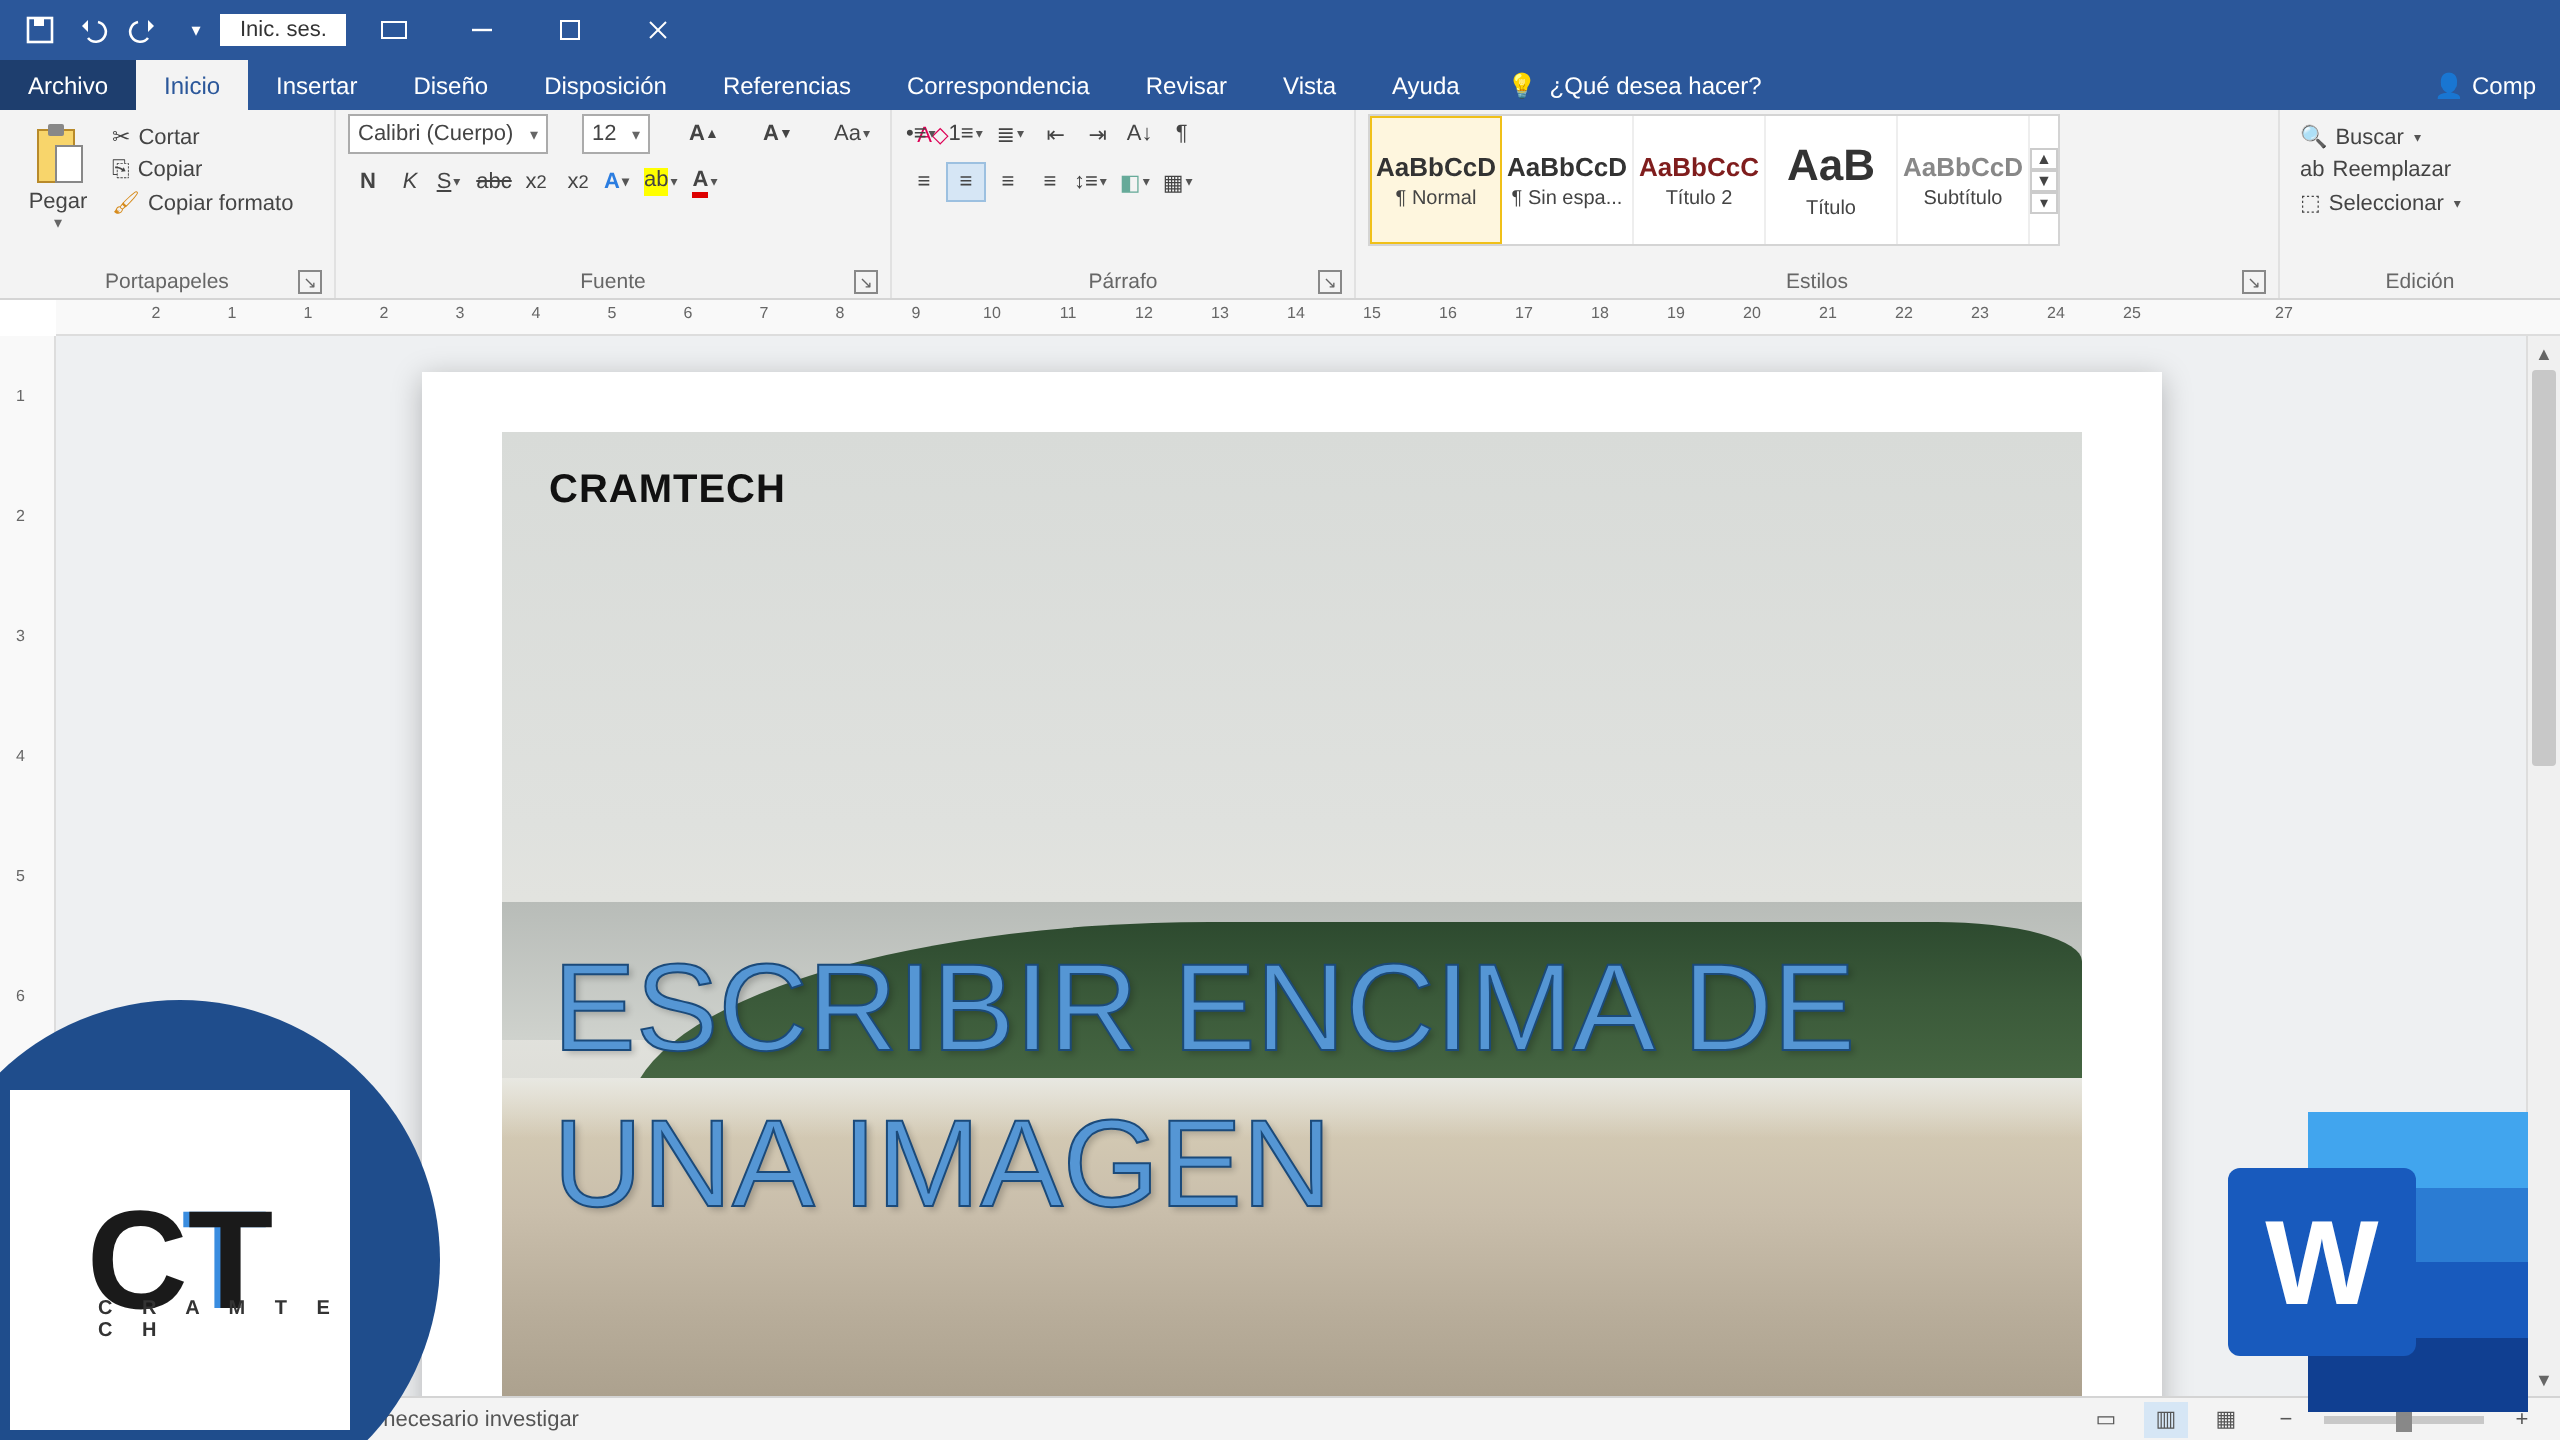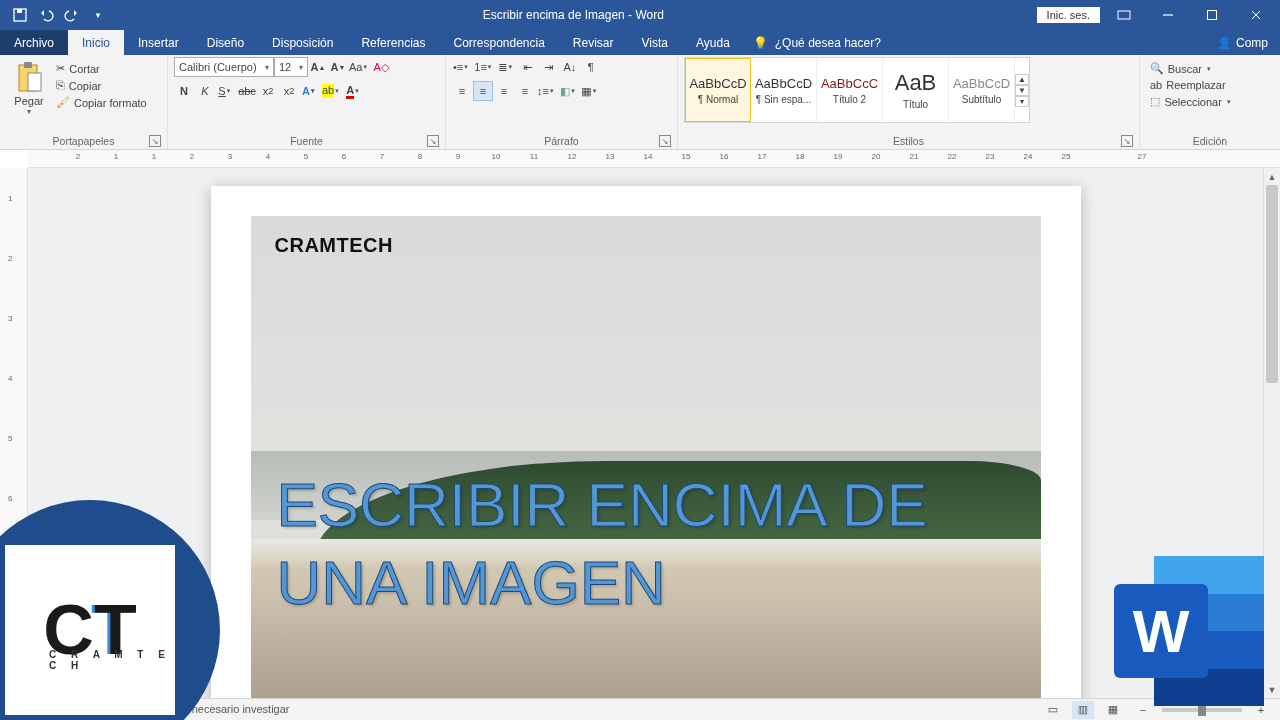--- a/index.html
+++ b/index.html
@@ -19,31 +19,31 @@
 .tellme{display:flex;align-items:center;gap:6px;padding:0 10px;cursor:text;}
 .share{padding:0 12px;display:flex;align-items:center;cursor:pointer;}
 .ribbon{height:95px;background:#f3f3f3;border-bottom:1px solid #d4d4d4;display:flex;font-size:11px;color:#444;}
 .group{border-right:1px solid #e1e1e1;display:flex;flex-direction:column;padding:2px 6px 0;}
 .group-body{flex:1;display:flex;align-items:flex-start;}
 .group-label{text-align:center;font-size:10.5px;color:#666;padding:2px 0;position:relative;}
 .group-launcher{position:absolute;right:0;bottom:2px;width:12px;height:12px;border:1px solid #888;font-size:8px;display:flex;align-items:center;justify-content:center;cursor:pointer;}
 .big-btn{display:flex;flex-direction:column;align-items:center;justify-content:center;width:46px;cursor:pointer;padding-top:4px;}
 .clip-list{display:flex;flex-direction:column;gap:2px;padding-top:4px;}
 .small-item{display:flex;align-items:center;gap:4px;padding:1px 4px;cursor:pointer;white-space:nowrap;}
-.font-row{display:flex;align-items:center;gap:0;margin-bottom:4px;}
+.font-row{display:flex;align-items:center;gap:17px;margin-bottom:4px;}
 .combo{height:20px;border:1px solid #ababab;background:#fff;display:flex;align-items:center;padding:0 4px;font-size:11px;cursor:pointer;}
 .fontname{width:100px;justify-content:space-between;}
 .fontsize{width:34px;justify-content:space-between;}
 .rib-btn{min-width:20px;height:20px;display:flex;align-items:center;justify-content:center;cursor:pointer;border:1px solid transparent;}
 .btn-row{display:flex;gap:1px;}
 .para-col{display:flex;flex-direction:column;gap:4px;}
 .styles-gallery{display:flex;align-items:center;border:1px solid #d4d4d4;background:#fff;height:66px;}
 .style-item{width:66px;height:64px;display:flex;flex-direction:column;align-items:center;justify-content:center;border-right:1px solid #eee;cursor:pointer;padding:2px;}
 .style-item.sel{border:1px solid #f0c018;background:#fef6de;}
-.style-preview{font-size:13px;color:#333;}
+.style-preview{font-size:13px;color:#333;font-weight:bold;}
 .style-name{font-size:10px;color:#444;margin-top:3px;}
 .style-scroll{width:14px;display:flex;flex-direction:column;}
 .style-scroll div{flex:1;border:1px solid #ccc;display:flex;align-items:center;justify-content:center;font-size:8px;cursor:pointer;}
 .edit-col{display:flex;flex-direction:column;gap:2px;padding-top:4px;}
 .ruler-h{height:18px;background:#f9f9f9;border-bottom:1px solid #ddd;position:relative;font-size:8px;color:#666;overflow:hidden;margin-left:28px;}
 .ruler-h .num{position:absolute;top:2px;transform:translateX(-50%);}
 .workspace{position:absolute;top:168px;bottom:22px;left:0;right:0;display:flex;background:#eef0f2;}
 .ruler-v{width:28px;background:#f9f9f9;border-right:1px solid #ddd;position:relative;font-size:8px;color:#666;}
 .ruler-v .num{position:absolute;left:8px;transform:translateY(-50%);}
 .canvas-area{flex:1;overflow:auto;position:relative;}
@@ -99,21 +99,20 @@
     <div class="qat-item">
         <svg class="ico" viewBox="0 0 16 16">
           <path d="M5 4a5 5 0 1 0 5 8" fill="none" stroke="#fff" stroke-width="1.3"></path>
           <path d="M13 6l-3-3v6z" fill="#fff"></path>
         </svg>
       </div>
     <div class="qat-item">
         <span style="font-size:9px;">▾</span>
       </div>
   </div>
-  <div class="title-center">Escribir encima de Imagen  -  Word</div>
   <div class="title-right">
     <div class="signin">Inic. ses.</div>
     <div class="winbtn">
         <svg width="14" height="14" viewBox="0 0 14 14">
           <rect x="1" y="3" width="12" height="8" fill="none" stroke="#fff"></rect>
         </svg>
       </div>
     <div class="winbtn">
         <svg width="12" height="12">
           <line x1="1" y1="6" x2="11" y2="6" stroke="#fff" stroke-width="1.2"></line>

